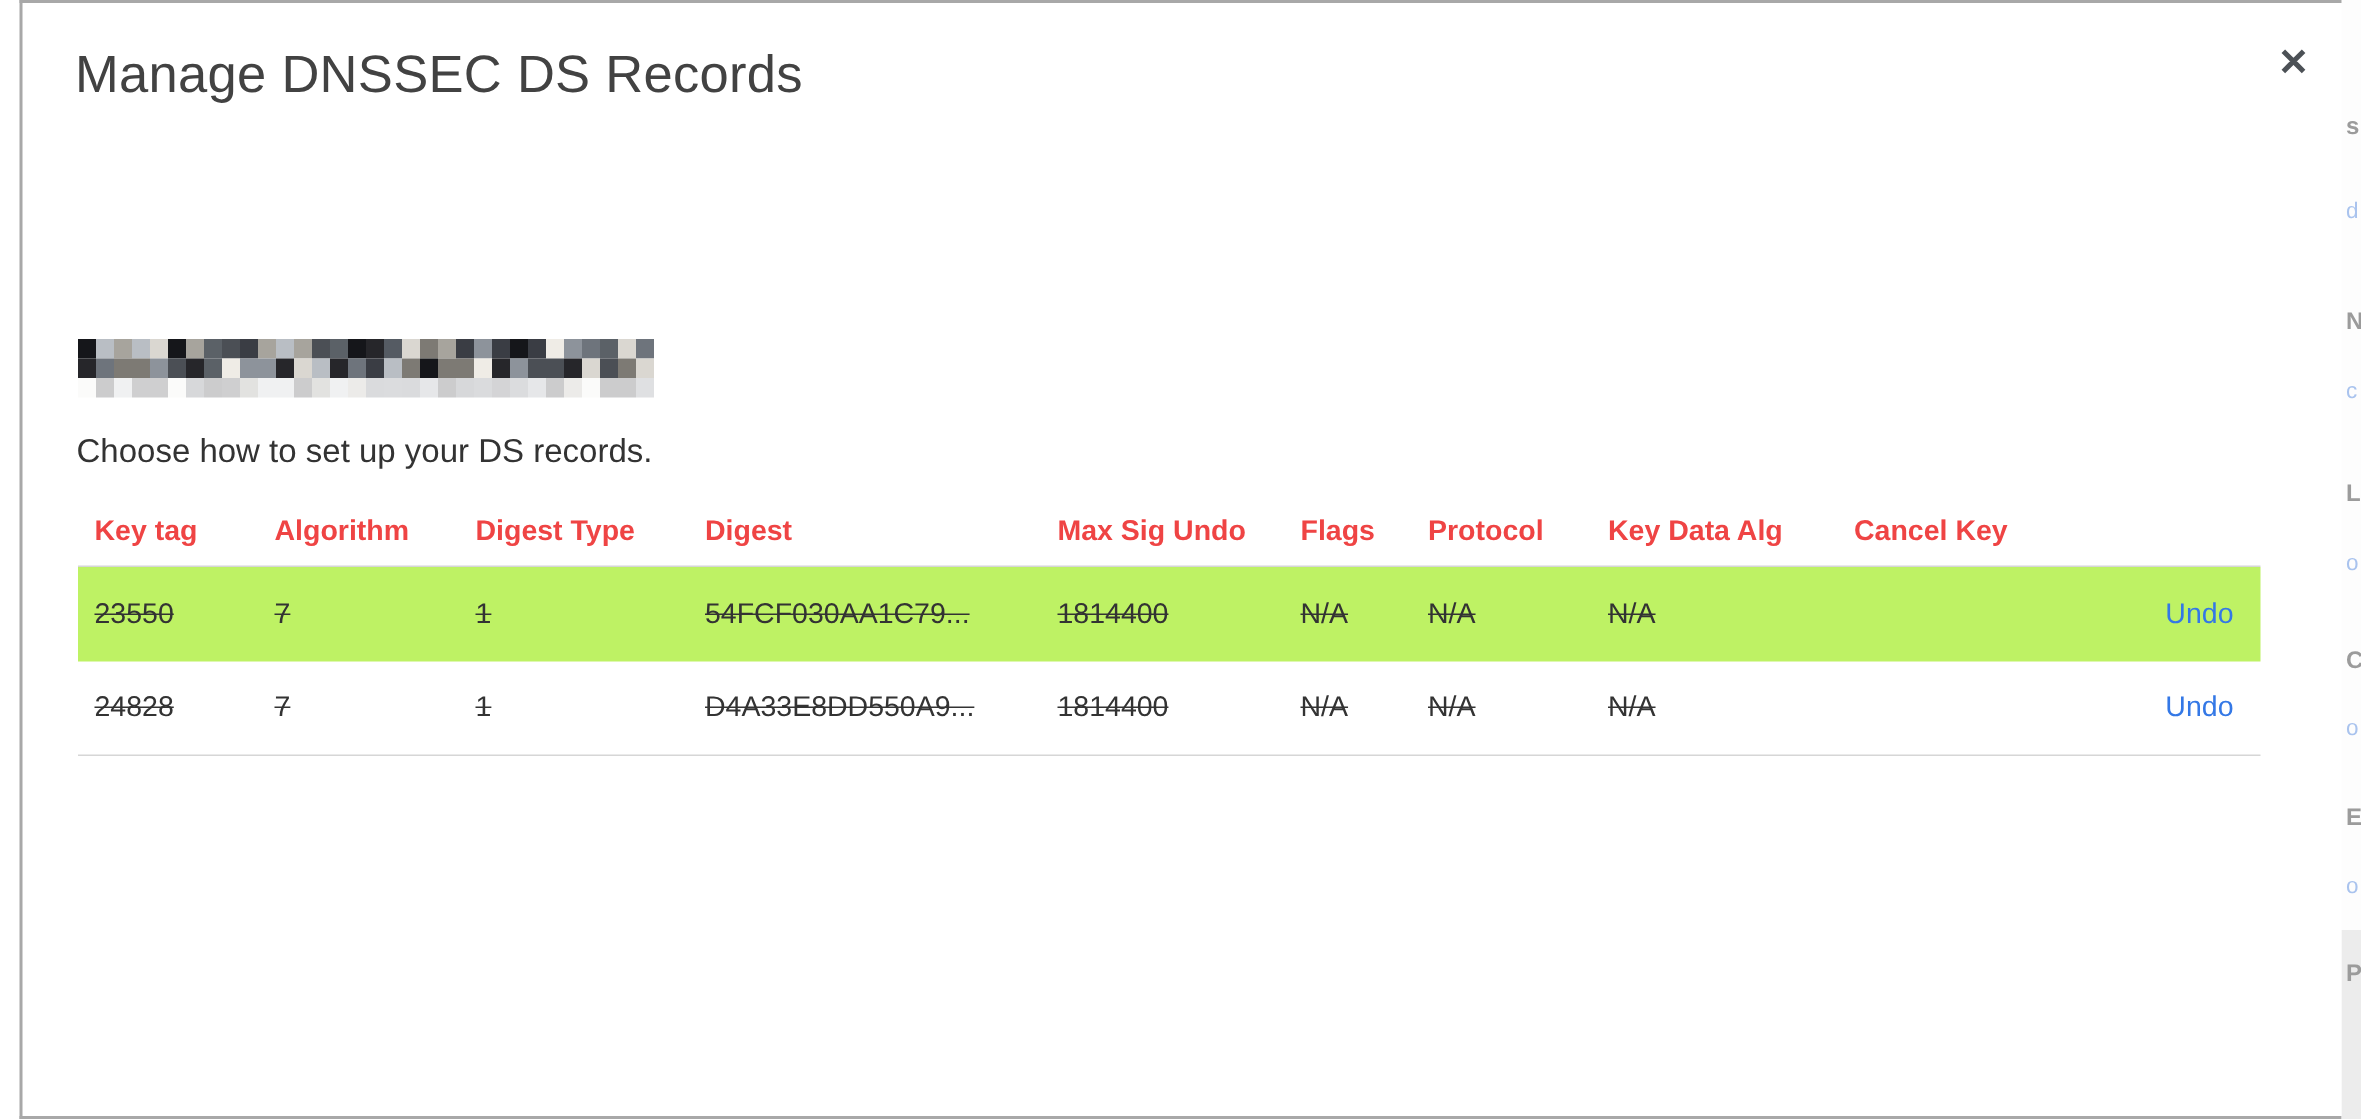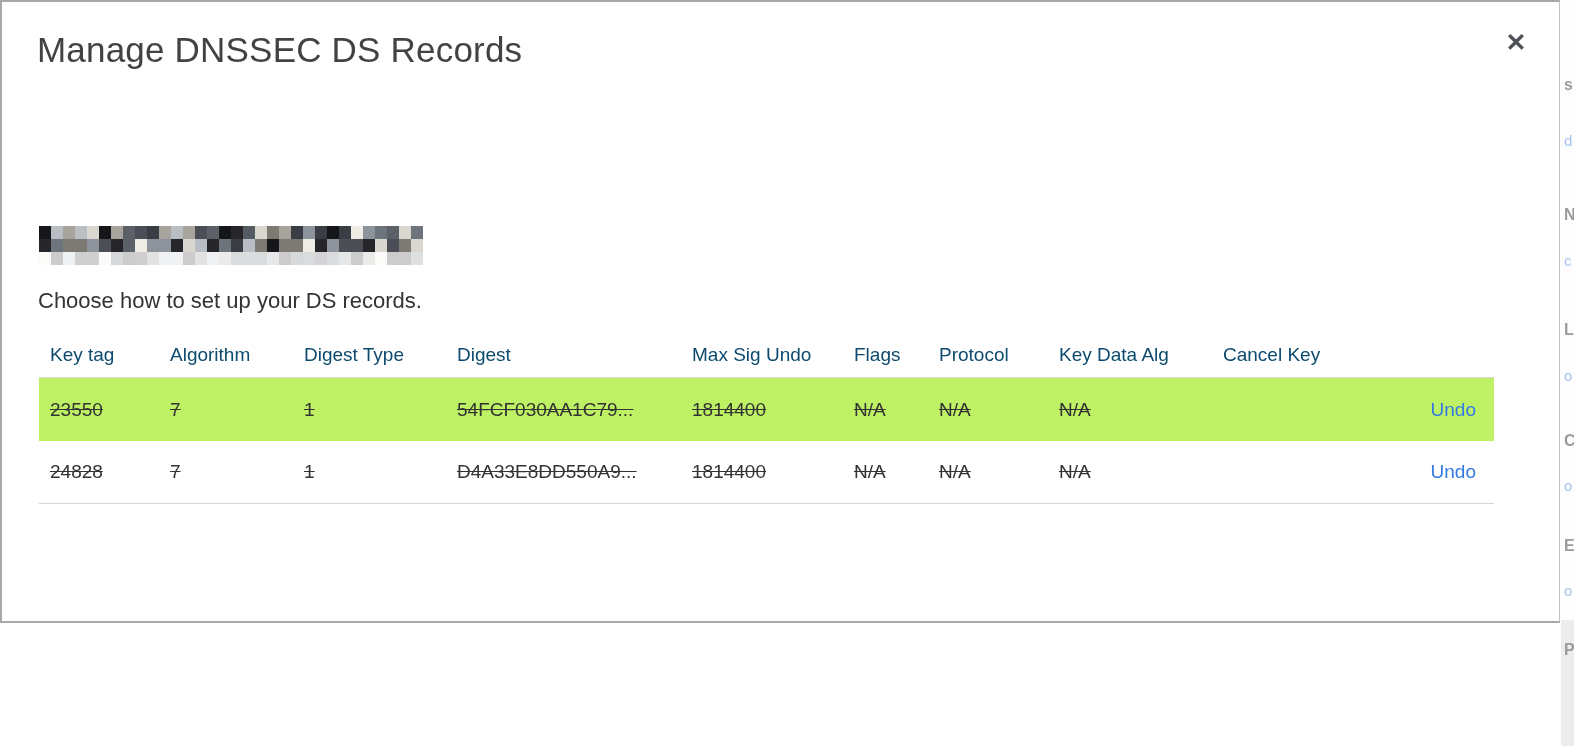--- a/index.html
+++ b/index.html
@@ -1,20 +1,20 @@
 <!DOCTYPE html>
 <html><head>
 <meta charset="utf-8">
 <style>
   * { margin:0; padding:0; box-sizing:border-box; }
   html,body { width:1574px; height:746px; overflow:hidden; background:#fff;
               font-family:"Liberation Sans", sans-serif; }
 
   .modal{
-    position:absolute; left:0; top:0; width:1560px; height:623px;
+    position:absolute; left:13px; top:0; width:1560px; height:746px;
     background:#fff; border:2px solid #a8a8a8; border-right:1px solid #c2c2c2;
   }
 
   .title{
     position:absolute; left:35px; top:28px;
     font-size:35px; font-weight:300; color:#424242; letter-spacing:0.2px;
   }
 
   .close-btn{
     position:absolute; left:1498px; top:24px; width:32px; height:32px;
@@ -31,21 +31,21 @@
   .instruction{
     position:absolute; left:36px; top:286px; font-size:22px; color:#333;
   }
 
   .ds-table{ position:absolute; left:37px; top:330px; width:1455px; font-size:19px; }
   .t-row{
     display:grid;
     grid-template-columns:120px 134px 153px 235px 162px 85px 120px 164px 150px 1fr;
     align-items:center; padding:0 18px 0 11px;
   }
-  .t-head{ height:46px; color:#0c4a6e; font-weight:400; border-bottom:1px solid #d6d6d6; }
+  .t-head{ height:46px; color:#ef4444; font-weight:700; border-bottom:1px solid #d6d6d6; }
   .t-r{ height:63px; color:#333; }
   .t-r.shaded{ background:#bef264; }
   .t-r.last{ border-bottom:1px solid #d6d6d6; }
   .t-r .cell{ text-decoration:line-through; }
   .undo-cell{ text-align:right; }
   .undo-link{ color:#3478e6; text-decoration:none; cursor:pointer; }
 
   .add-btn{
     position:absolute; left:37px; top:514px; width:213px; height:39px;
     background:#fff; border:3px solid #5c9a20; color:#5c9a20;

